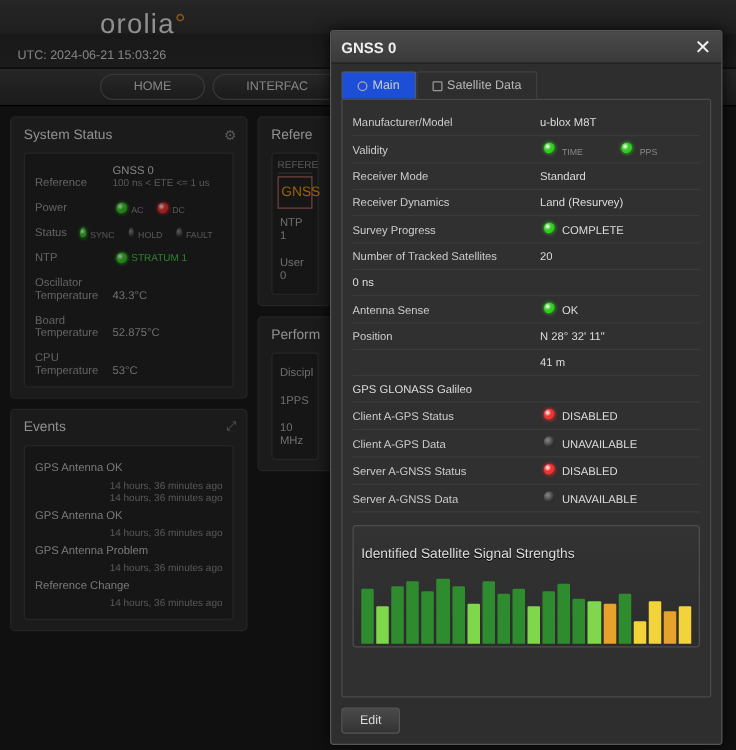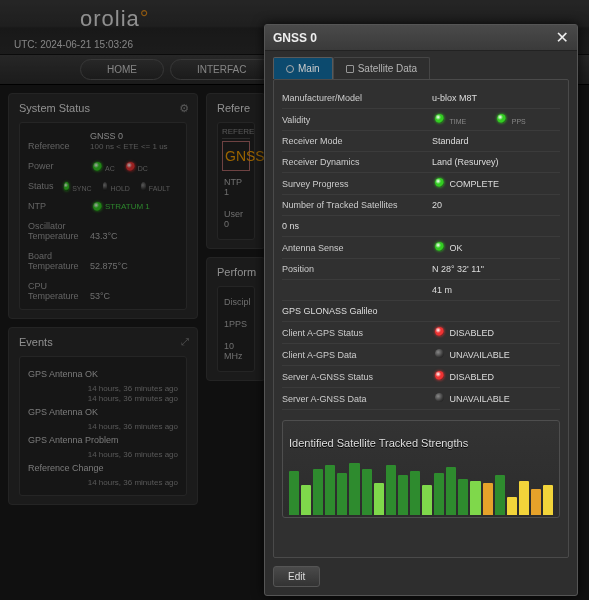--- a/index.html
+++ b/index.html
@@ -85,21 +85,21 @@
 }
 .modal-hd .ttl { color: #eee; font-size: 12px; font-weight: bold; }
 .closex { color: #eee; font-size: 16px; cursor: pointer; }
 .tabs { display: flex; gap: 0; padding: 6px 8px 0; }
 .tab {
   padding: 5px 12px; font-size: 10px; color: #ccc;
   background: #2e2e2e; border: 1px solid #4a4a4a;
   border-bottom: none; border-radius: 2px 2px 0 0;
   display: flex; align-items: center; gap: 4px;
 }
-.tab.active { background: #0c4a6e; border-color: #5a5a5a; }
+.tab.active { background: #1d4ed8; border-color: #5a5a5a; }
 .tab.inactive { opacity: .85; }
 .tabicon { width: 8px; height: 8px; border-radius: 50%; border: 1px solid #aaa; display: inline-block; }
 .tab.inactive .tabicon { border-radius: 1px; }
 .modal-body {
   flex: 1; margin: 0 8px 0;
   border: 1px solid #4a4a4a; border-radius: 2px;
   padding: 8px; overflow: hidden; background: #303030;
 }
 .kv { display: flex; align-items: center; font-size: 9px; color: #ccc;
   border-bottom: 1px solid #3b3b3b; padding: 5px 0; }
@@ -203,21 +203,21 @@
           <div class="event-time">14 hours, 36 minutes ago</div>
         </div>
     </div>
   </div>
 
   <div style="width:60px">
     <div class="panel">
       <div class="panel-title">Refere</div>
       <div class="inner" style="padding:4px">
         <div style="font-size:8px;color:#888;border-bottom:1px solid #444;padding-bottom:2px">REFERE</div>
-        <div style="padding:6px 2px;color:#e90;border:1px solid #a66;margin-top:2px;font-size:14px">GNSS</div>
+        <div style="padding:6px 2px;color:#e90;border:1px solid #a66;margin-top:2px;font-size:11px">GNSS</div>
         <div style="padding:6px 2px;font-size:9px">NTP 1</div>
         <div style="padding:6px 2px;font-size:9px">User 0</div>
       </div>
     </div>
     <div class="panel">
       <div class="panel-title">Perform</div>
       <div class="inner" style="padding:4px">
         <div style="padding:6px 2px;font-size:9px">Discipl</div>
         <div style="padding:6px 2px;font-size:9px">1PPS</div>
         <div style="padding:6px 2px;font-size:9px">10 MHz</div>
@@ -301,21 +301,21 @@
     <div class="kv">
         <span class="k">Server A-GNSS Status</span>
         <span class="v"><span class="led red led-sm"></span> <span class="red">DISABLED</span></span>
       </div>
     <div class="kv">
         <span class="k">Server A-GNSS Data</span>
         <span class="v"><span class="led off led-sm"></span> <span class="orange">UNAVAILABLE</span></span>
       </div>
 
     <div class="chart-box" style="margin-top:10px">
-      <div class="chart-title">Identified Satellite Tracked Strengths</div>
+      <div class="chart-title">Identified Satellite Signal Strengths</div>
       <div class="bars" id="bars">
           <div class="bar" style="height: 73.3333%; background: rgb(46, 139, 46);"></div>
           <div class="bar" style="height: 50%; background: rgb(127, 216, 75);"></div>
           <div class="bar" style="height: 76.6667%; background: rgb(46, 139, 46);"></div>
           <div class="bar" style="height: 83.3333%; background: rgb(46, 139, 46);"></div>
           <div class="bar" style="height: 70%; background: rgb(46, 139, 46);"></div>
           <div class="bar" style="height: 86.6667%; background: rgb(46, 139, 46);"></div>
           <div class="bar" style="height: 76.6667%; background: rgb(46, 139, 46);"></div>
           <div class="bar" style="height: 53.3333%; background: rgb(127, 216, 75);"></div>
           <div class="bar" style="height: 83.3333%; background: rgb(46, 139, 46);"></div>

